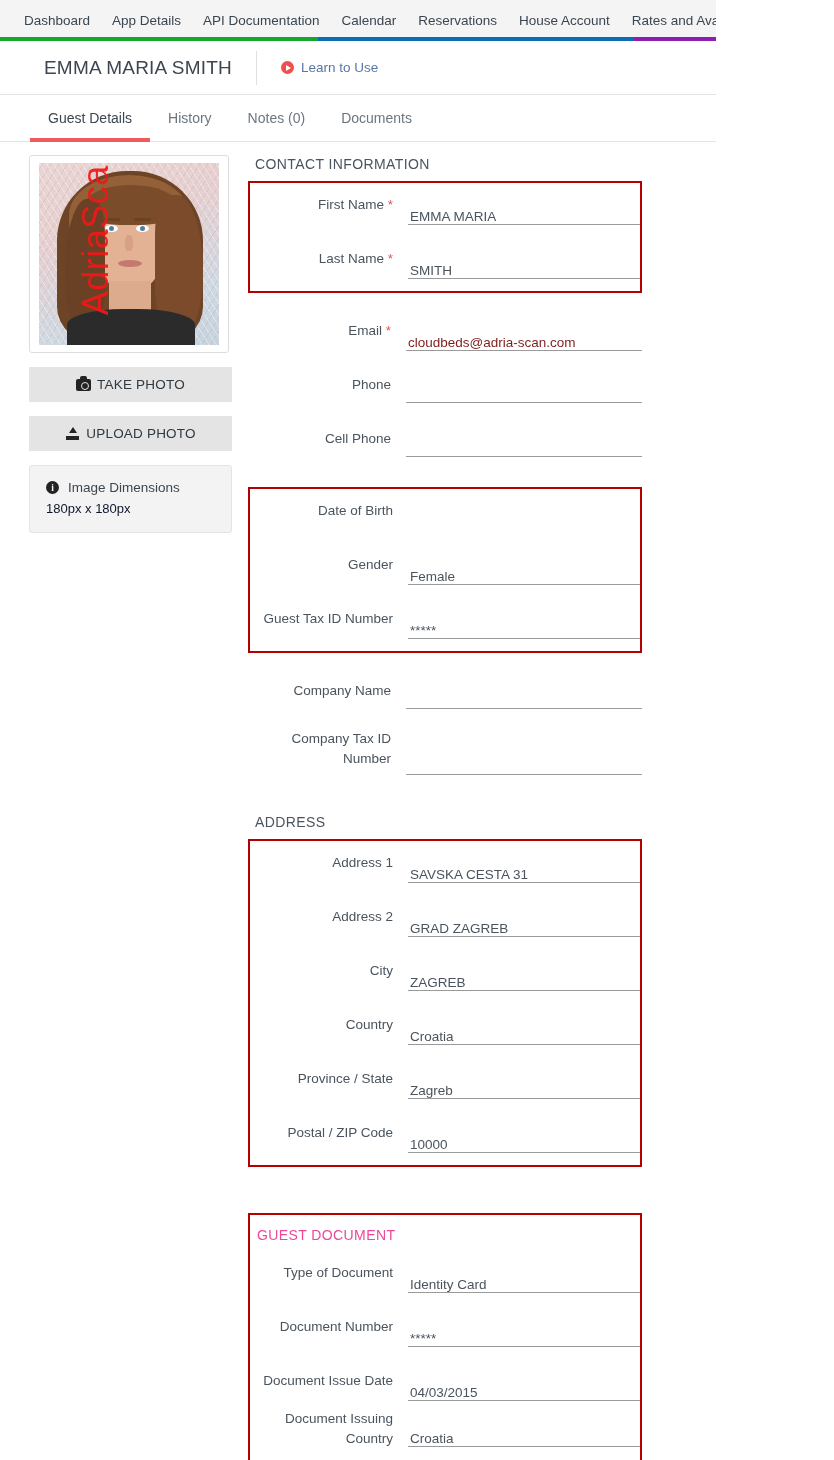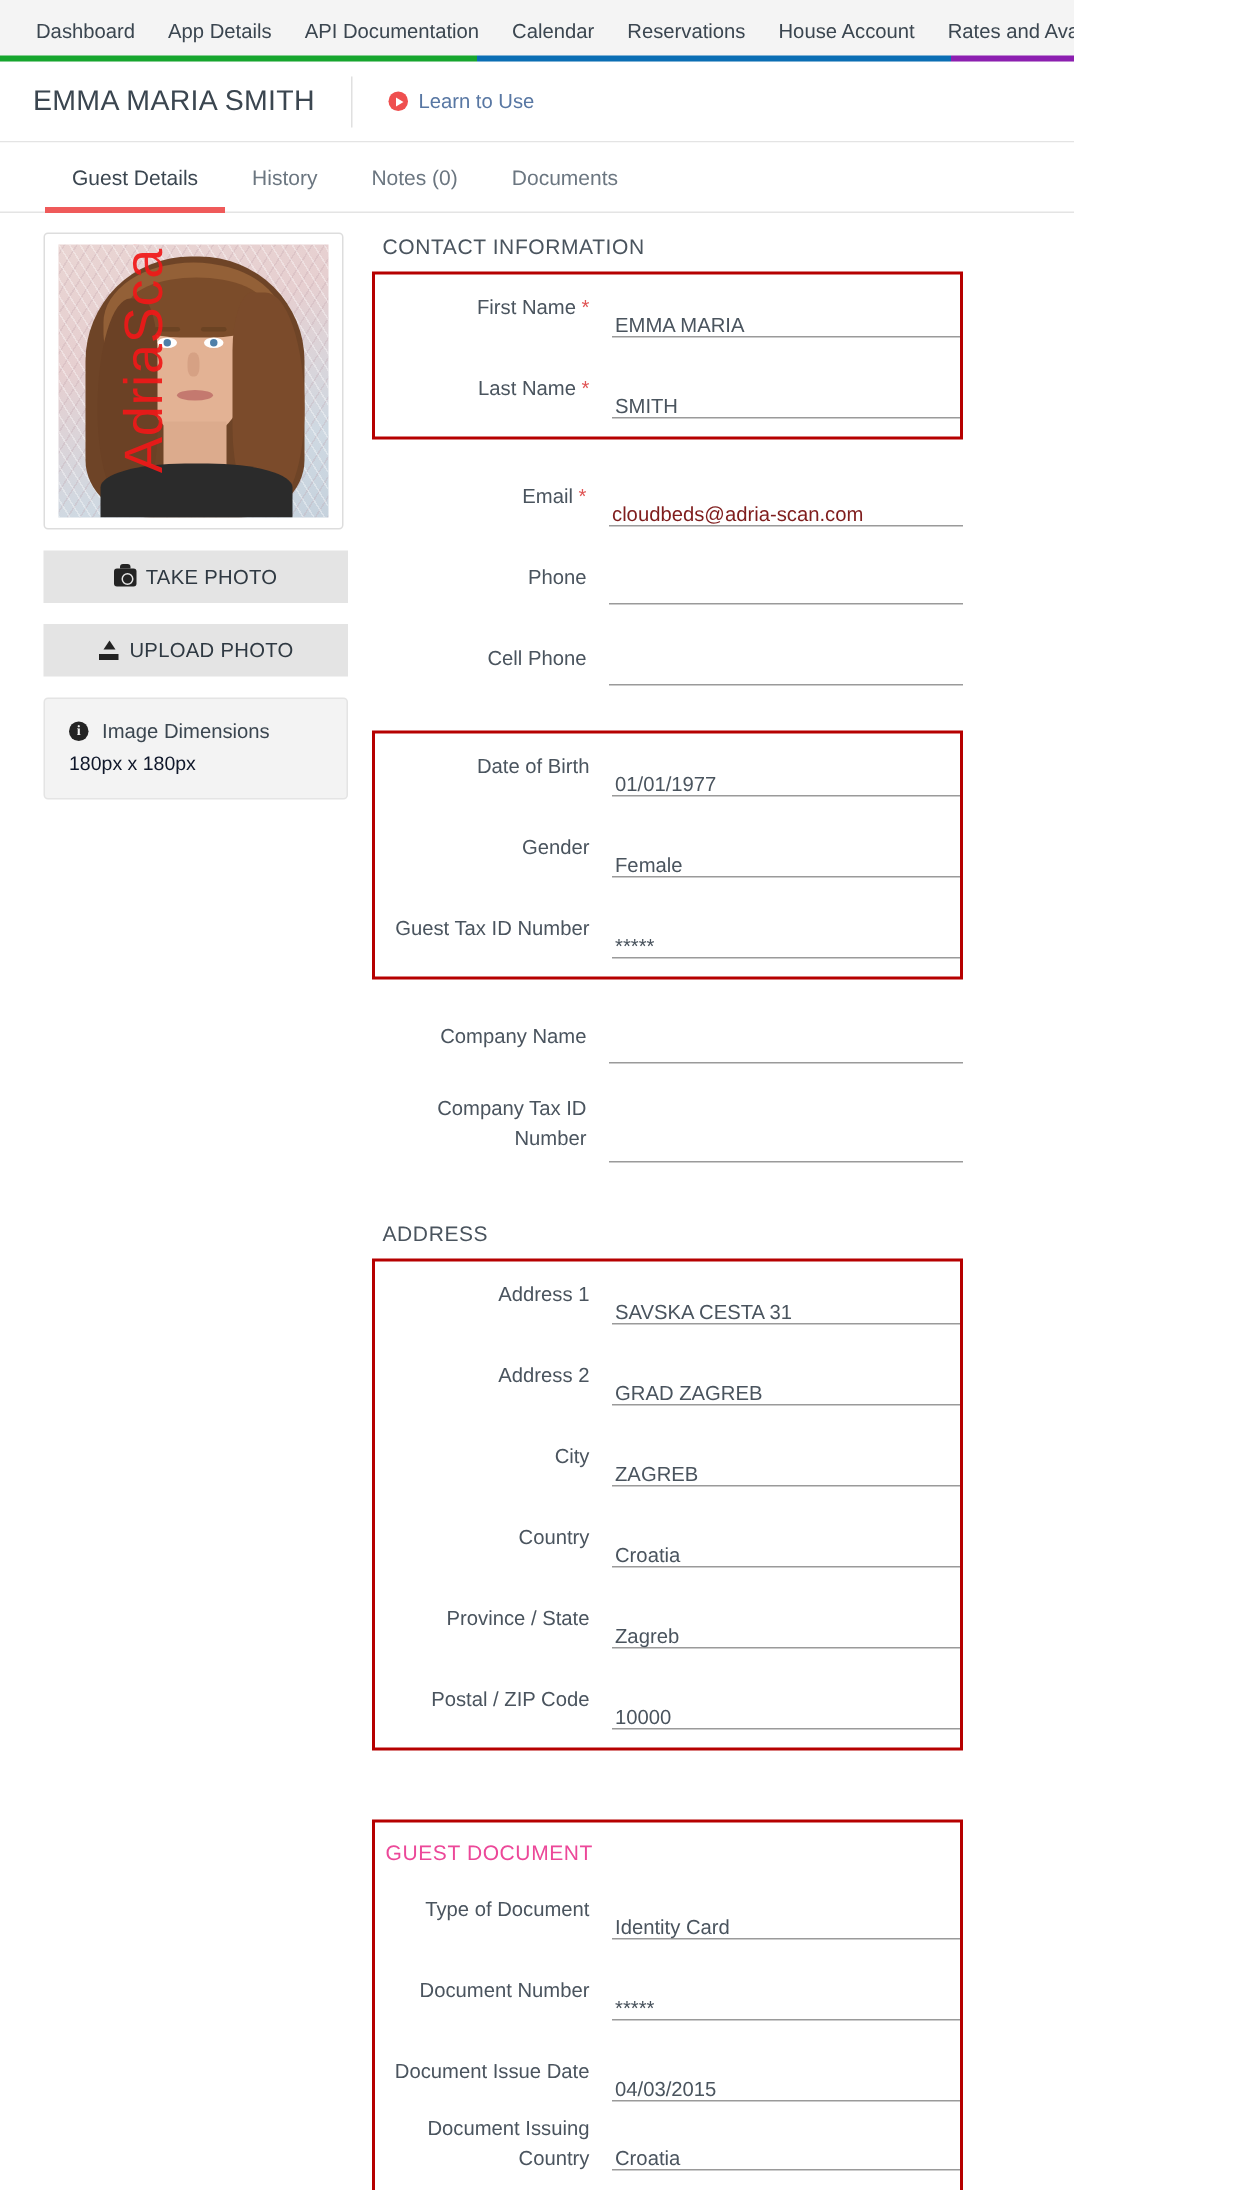--- a/index.html
+++ b/index.html
@@ -55,21 +55,21 @@
   .ul-green  { background: #16a62e; flex: 0 0 318px; }
   .ul-blue   { background: #0a6eb4; flex: 0 0 316px; }
   .ul-purple { background: #8c1fb0; flex: 1 1 auto; }
 
   
   .page-header {
     height: 54px;
     border-bottom: 1px solid #e4e4e4;
     display: flex;
     align-items: center;
-    padding-left: 22px;
+    padding-left: 44px;
     background: #fff;
   }
   .page-title {
     font-size: 19px;
     color: #3b4650;
     letter-spacing: 0.2px;
     font-weight: normal;
     padding-right: 24px;
   }
   .hdr-divider { width: 1px; height: 34px; background: #e0e0e0; }
@@ -478,23 +478,20 @@
             <span></span>
           </div>
         </div>
       </div>
 
       <div class="sp-16"></div>
 
       <div class="fieldset boxed">
         <div class="row">
           <div class="lbl">Date of Birth</div>
-          <div class="fld">
-            <span>01/01/1977</span>
-          </div>
         </div>
         <div class="row">
           <div class="lbl">Gender</div>
           <div class="fld">
             <span>Female</span>
           </div>
         </div>
         <div class="row">
           <div class="lbl">Guest Tax ID Number</div>
           <div class="fld">

